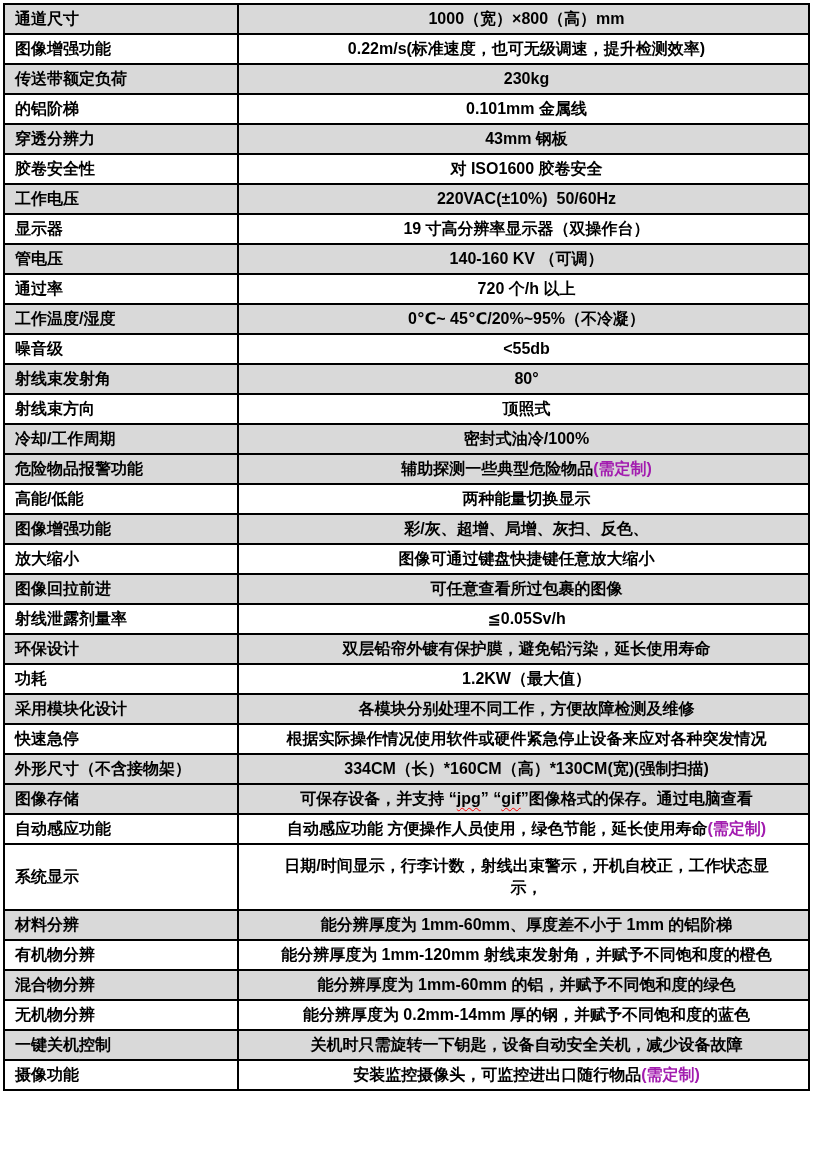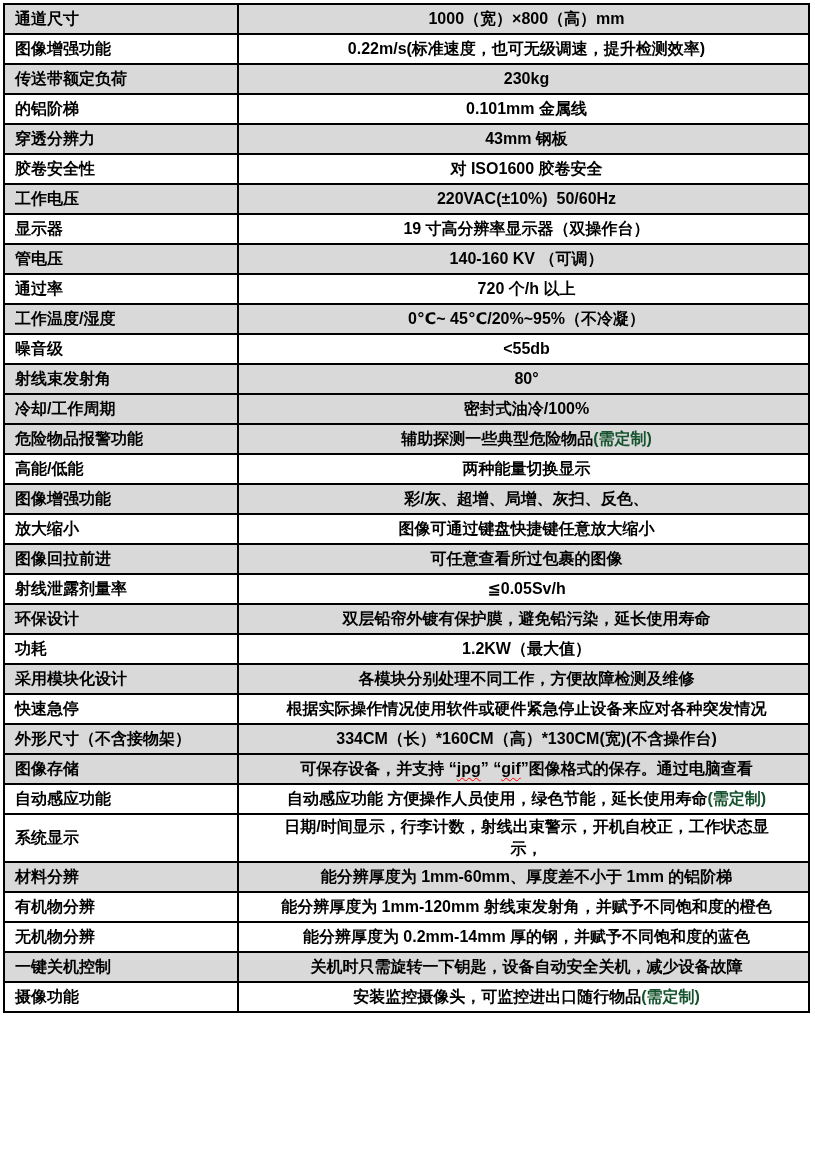--- a/index.html
+++ b/index.html
@@ -24,24 +24,24 @@
     border: 2px solid #000000;
     font-weight: bold;
     font-size: 16px;
     line-height: 1.35;
     color: #000000;
     vertical-align: middle;
     padding: 1px 4px 1px 10px;
     overflow: hidden;
   }
   tr.spec-row { height: 30px; margin-left: 32px; }
-  tr.spec-row.tall { height: 48px; }
+  tr.spec-row.tall { height: 66px; }
   tr.spec-row.shaded td { background: #d9d9d9; }
   td.value-cell { white-space: pre-wrap; text-align: center; }
-  .red { color: #14532d; }
+  .red { color: #a21caf; }
   .wavy {
     text-decoration: underline wavy #ff0000 1px;
     text-underline-offset: 3px;
     text-decoration-skip-ink: none;
   }
 </style>
 </head>
 <body>
 
 <div class="page">
@@ -110,20 +110,24 @@
   <tr class="spec-row">
     <td class="label-cell">噪音级</td>
     <td class="value-cell"><span>&lt;55db</span></td>
   </tr>
 
   <tr class="spec-row shaded">
     <td class="label-cell">射线束发射角</td>
     <td class="value-cell"><span>80°</span></td>
   </tr>
 
+  <tr class="spec-row">
+    <td class="label-cell">射线束方向</td>
+    <td class="value-cell"><span>顶照式</span></td>
+  </tr>
 
   <tr class="spec-row shaded">
     <td class="label-cell">冷却/工作周期</td>
     <td class="value-cell"><span>密封式油冷/100%</span></td>
   </tr>
 
   <tr class="spec-row shaded">
     <td class="label-cell">危险物品报警功能</td>
     <td class="value-cell"><span>辅助探测一些典型危险物品</span><span class="red">(需定制)</span></td>
   </tr>
@@ -168,21 +172,21 @@
     <td class="value-cell"><span>各模块分别处理不同工作，方便故障检测及维修</span></td>
   </tr>
 
   <tr class="spec-row">
     <td class="label-cell">快速急停</td>
     <td class="value-cell"><span>根据实际操作情况使用软件或硬件紧急停止设备来应对各种突发情况</span></td>
   </tr>
 
   <tr class="spec-row shaded">
     <td class="label-cell">外形尺寸（不含接物架）</td>
-    <td class="value-cell"><span>334CM（长）*160CM（高）*130CM(宽)(不含操作台)</span></td>
+    <td class="value-cell"><span>334CM（长）*160CM（高）*130CM(宽)(强制扫描)</span></td>
   </tr>
 
   <tr class="spec-row shaded">
     <td class="label-cell">图像存储</td>
     <td class="value-cell"><span>可保存设备，并支持 “</span><span class="wavy">jpg</span><span>” “</span><span class="wavy">gif</span><span>”图像格式的保存。通过电脑查看</span></td>
   </tr>
 
   <tr class="spec-row">
     <td class="label-cell">自动感应功能</td>
     <td class="value-cell"><span>自动感应功能 方便操作人员使用，绿色节能，延长使用寿命</span><span class="red">(需定制)</span></td>
@@ -197,20 +201,24 @@
   <tr class="spec-row shaded">
     <td class="label-cell">材料分辨</td>
     <td class="value-cell"><span>能分辨厚度为 1mm-60mm、厚度差不小于 1mm 的铝阶梯</span></td>
   </tr>
 
   <tr class="spec-row">
     <td class="label-cell">有机物分辨</td>
     <td class="value-cell"><span>能分辨厚度为 1mm-120mm 射线束发射角，并赋予不同饱和度的橙色</span></td>
   </tr>
 
+  <tr class="spec-row shaded">
+    <td class="label-cell">混合物分辨</td>
+    <td class="value-cell"><span>能分辨厚度为 1mm-60mm 的铝，并赋予不同饱和度的绿色</span></td>
+  </tr>
 
   <tr class="spec-row">
     <td class="label-cell">无机物分辨</td>
     <td class="value-cell"><span>能分辨厚度为 0.2mm-14mm 厚的钢，并赋予不同饱和度的蓝色</span></td>
   </tr>
 
   <tr class="spec-row shaded">
     <td class="label-cell">一键关机控制</td>
     <td class="value-cell"><span>关机时只需旋转一下钥匙，设备自动安全关机，减少设备故障</span></td>
   </tr>

